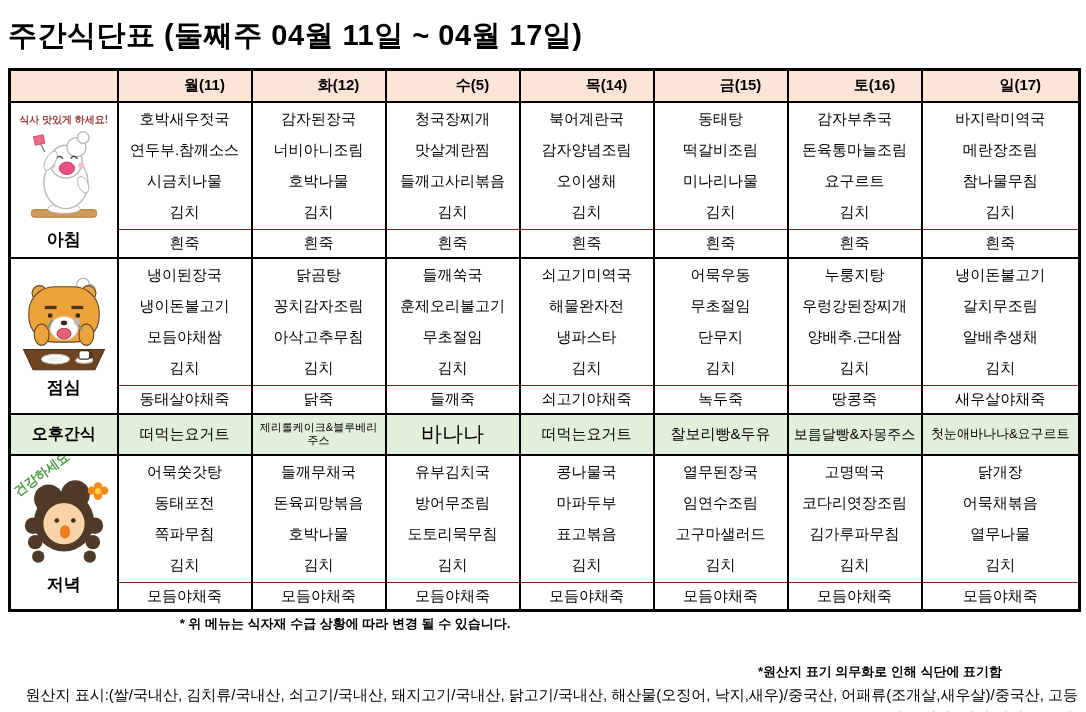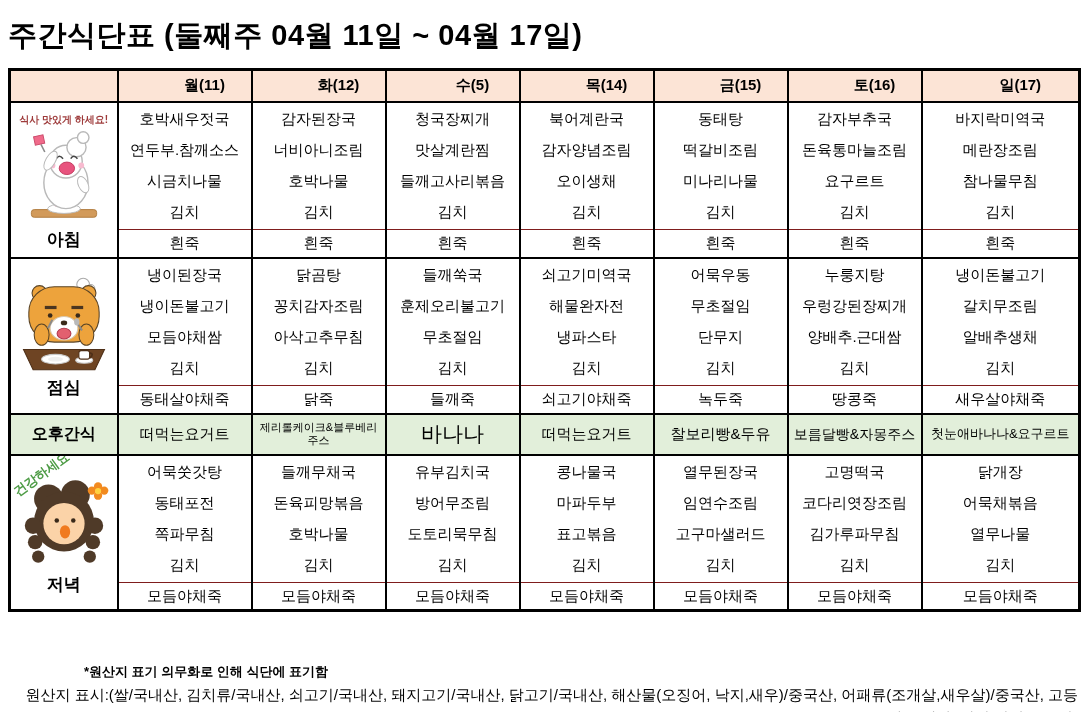--- a/index.html
+++ b/index.html
@@ -367,17 +367,18 @@
           <td class="porridge-cell">모듬야채죽</td>
           <td class="porridge-cell">모듬야채죽</td>
           <td class="porridge-cell">모듬야채죽</td>
           <td class="porridge-cell">모듬야채죽</td>
           <td class="porridge-cell">모듬야채죽</td>
         </tr>
   </tbody>
     </table>
 
   <div class="footnotes">
+    <div class="footnote-left">* 위 메뉴는 식자재 수급 상황에 따라 변경 될 수 있습니다.</div>
     <div class="footnote-right">*원산지 표기 의무화로 인해 식단에 표기함</div>
   </div>
   <div class="origin">원산지 표시:(쌀/국내산, 김치류/국내산, 쇠고기/국내산, 돼지고기/국내산, 닭고기/국내산, 해산물(오징어, 낙지,새우)/중국산, 어패류(조개살,새우살)/중국산, 고등어/국내산, 갈치,명태/중국산)</div>
 
 </div>
 
 </body></html>

